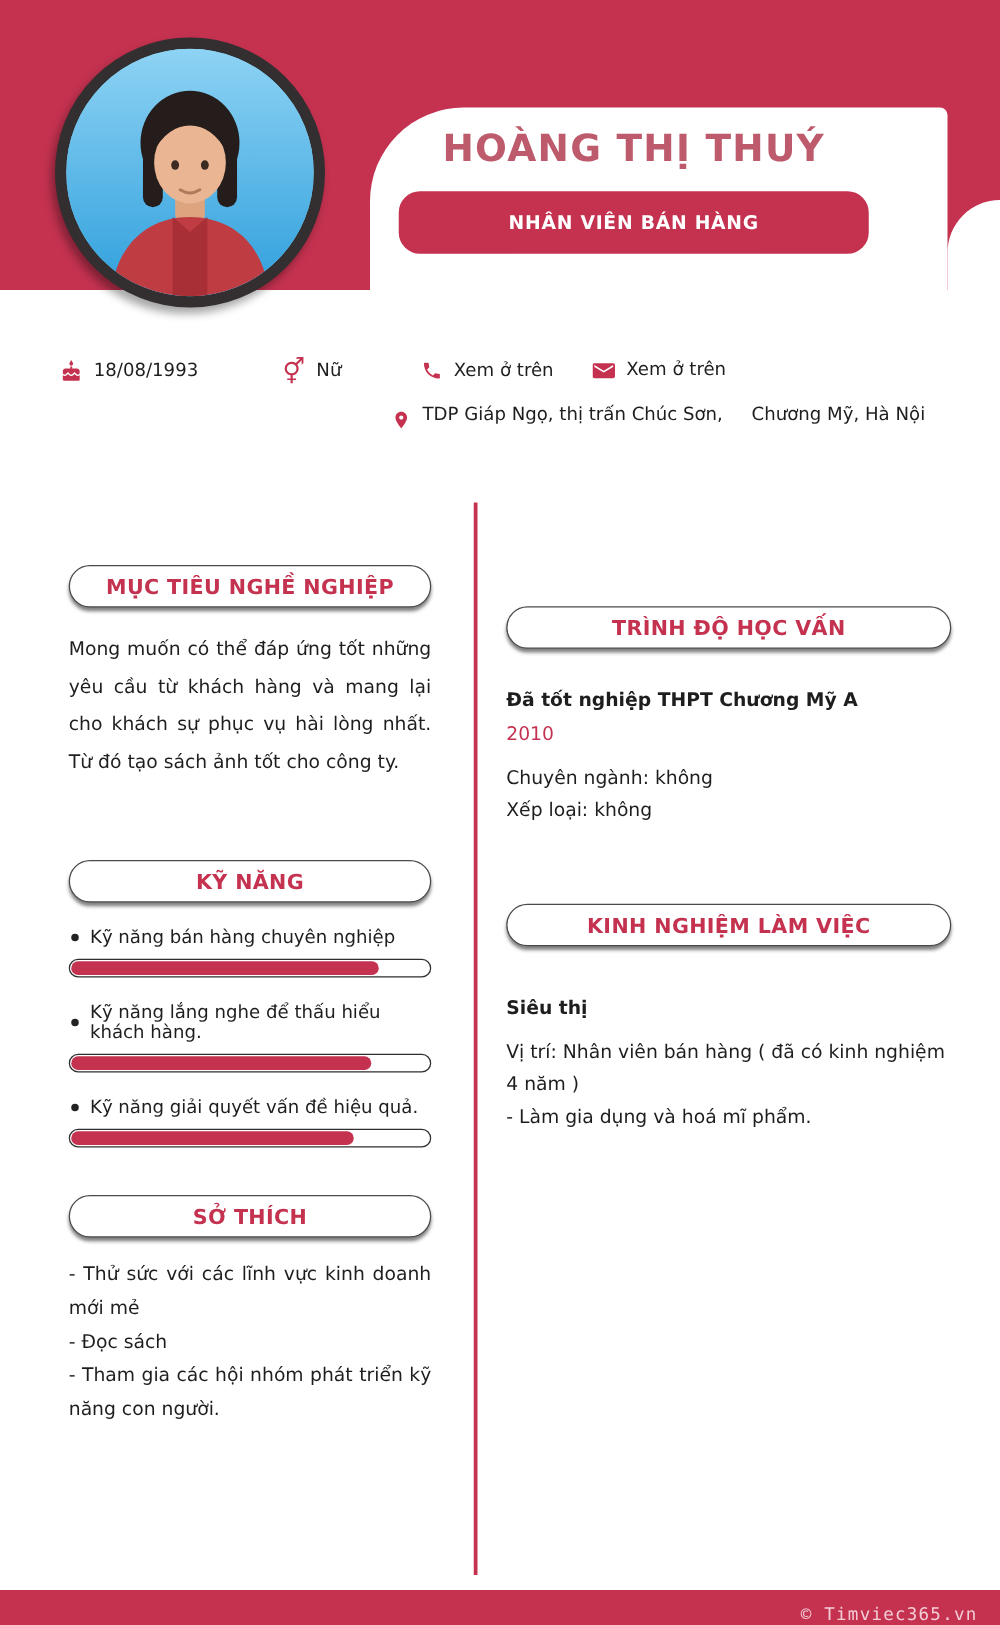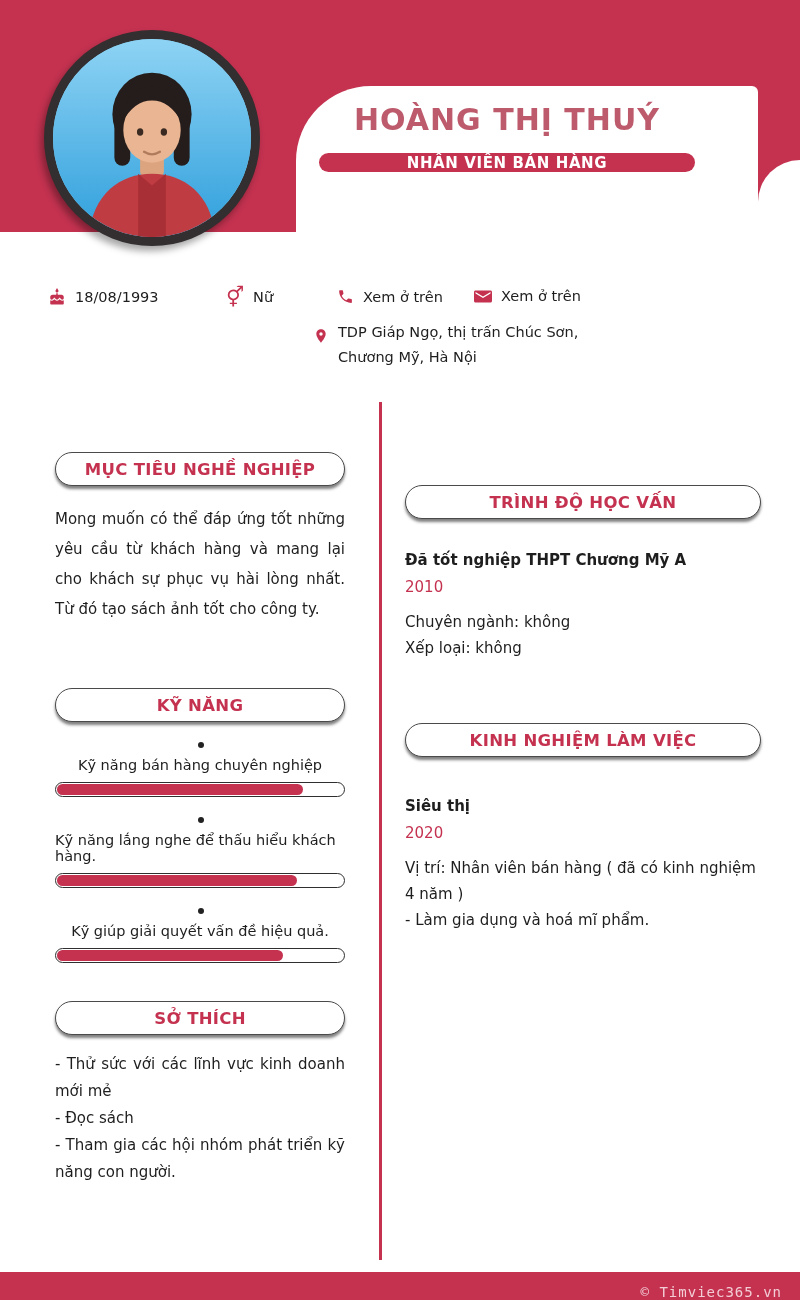--- a/index.html
+++ b/index.html
@@ -17,59 +17,59 @@
   
   .header-band{position:absolute;left:0;top:0;width:800px;height:232px;background:var(--crimson);}
   .header-white-panel{
     position:absolute;left:296px;top:86px;width:462px;height:146px;background:#ffffff;
     border-top-left-radius:75px;border-top-right-radius:6px;
     display:flex;flex-direction:column;align-items:center;padding:16px 50px 0 10px;
   }
   .strip-end{position:absolute;right:0;top:160px;width:42px;height:72px;background:#ffffff;border-top-left-radius:42px;}
   .cv-name{font-size:30px;font-weight:bold;letter-spacing:1px;color:var(--rose);white-space:nowrap;}
   .job-pill{
-    margin-top:16px;width:376px;height:19px;background:var(--crimson);border-radius:17px;
+    margin-top:16px;width:376px;height:50px;background:var(--crimson);border-radius:17px;
     display:flex;align-items:center;justify-content:center;
   }
   .job-pill span{color:#ffffff;font-weight:bold;font-size:15px;letter-spacing:.6px;}
 
   
   .avatar-ring{
     position:absolute;left:44px;top:30px;width:216px;height:216px;border-radius:50%;
     border:9px solid #332e2f;overflow:hidden;background:#7fcdf0;
     box-shadow:-3px 5px 7px rgba(0,0,0,.35);
   }
   .avatar-ring svg{display:block;width:100%;height:100%;}
 
   
   .info-item{position:absolute;display:flex;align-items:center;gap:9px;font-size:14.5px;}
   .info-item svg{flex:0 0 auto;}
   .gender-glyph{font-family:"DejaVu Sans",sans-serif;color:var(--crimson);font-size:20px;line-height:1;font-weight:bold;}
-  .addr-lines{display:flex;flex-direction:column;gap:9px;font-size:14.5px;}
+  .addr-lines{display:flex;flex-direction:row;gap:23px;font-size:14.5px;}
   .addr-item{align-items:flex-start;}
 
   
   .divider{position:absolute;left:379px;top:402px;width:3px;height:858px;background:var(--crimson);}
   .col-left{position:absolute;left:55px;top:452px;width:290px;}
   .col-right{position:absolute;left:405px;top:485px;width:356px;}
 
   .section-pill{
     height:34px;border:1.5px solid var(--pillborder);border-radius:18px;background:#ffffff;
     display:flex;align-items:center;justify-content:center;
     box-shadow:0 3px 3px rgba(0,0,0,.5);
   }
   .section-pill span{color:var(--crimson);font-weight:bold;font-size:16.5px;letter-spacing:.3px;}
 
   .objective-body{margin-top:18px;font-size:15px;line-height:30px;text-align:justify;}
   .objective-body p{margin:0;}
 
   .skills{margin-top:64px;}
   .skill{margin-top:20px;}
   .skill:first-of-type{margin-top:24px;}
-  .skill-label{display:flex;align-items:center;gap:9px;font-size:14.5px;flex-direction:column;}
+  .skill-label{display:flex;align-items:center;gap:9px;font-size:14.5px;}
   .dot{width:6px;height:6px;border-radius:50%;background:#222;flex:0 0 auto;margin-left:2px;}
   .bar-track{
     margin-top:9px;height:15px;border:1.5px solid var(--barborder);border-radius:9px;background:#ffffff;
     overflow:hidden;padding:1px;
   }
   .bar-fill{height:100%;background:var(--crimson);border-radius:7px;}
 
   .hobbies{margin-top:38px;}
   .hobby-list{margin-top:16px;font-size:15px;line-height:27px;text-align:justify;}
   .hobby-list div{margin:0;}
@@ -194,21 +194,21 @@
           <span>Kỹ năng lắng nghe để thấu hiểu khách hàng.</span>
         </div>
         <div class="bar-track">
           <div class="bar-fill" style="width: 84%;"></div>
         </div>
       </div>
 
       <div class="skill">
         <div class="skill-label">
           <span class="dot"></span>
-          <span>Kỹ giúp giải quyết vấn đề hiệu quả.</span>
+          <span>Kỹ năng giải quyết vấn đề hiệu quả.</span>
         </div>
         <div class="bar-track">
           <div class="bar-fill" style="width: 79%;"></div>
         </div>
       </div>
     </div>
 
     <div class="hobbies">
       <div class="section-pill">
         <span>SỞ THÍCH</span>
@@ -234,21 +234,20 @@
         <div>Chuyên ngành: không</div>
         <div>Xếp loại: không</div>
       </div>
     </div>
 
     <div class="section-pill exp-pill">
       <span>KINH NGHIỆM LÀM VIỆC</span>
     </div>
     <div class="exp-block">
       <div class="entry-title">Siêu thị</div>
-      <div class="entry-year">2020</div>
       <div class="entry-lines">
         <div>Vị trí: Nhân viên bán hàng ( đã có kinh nghiệm 4 năm )</div>
         <div>- Làm gia dụng và hoá mĩ phẩm.</div>
       </div>
     </div>
 
   </div>
 
   <div class="footer">
     <span>© Timviec365.vn</span>

